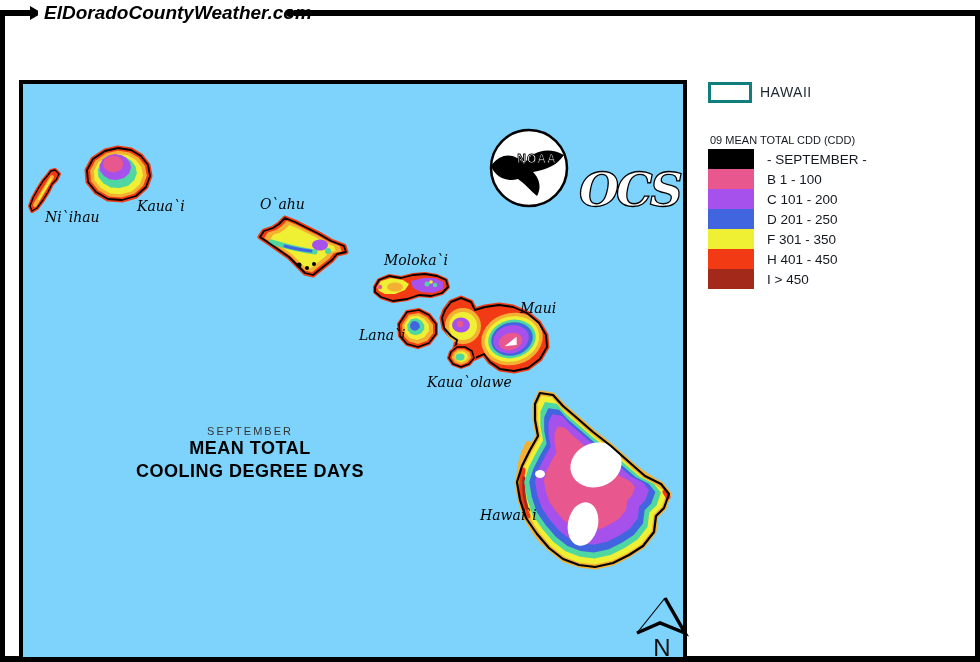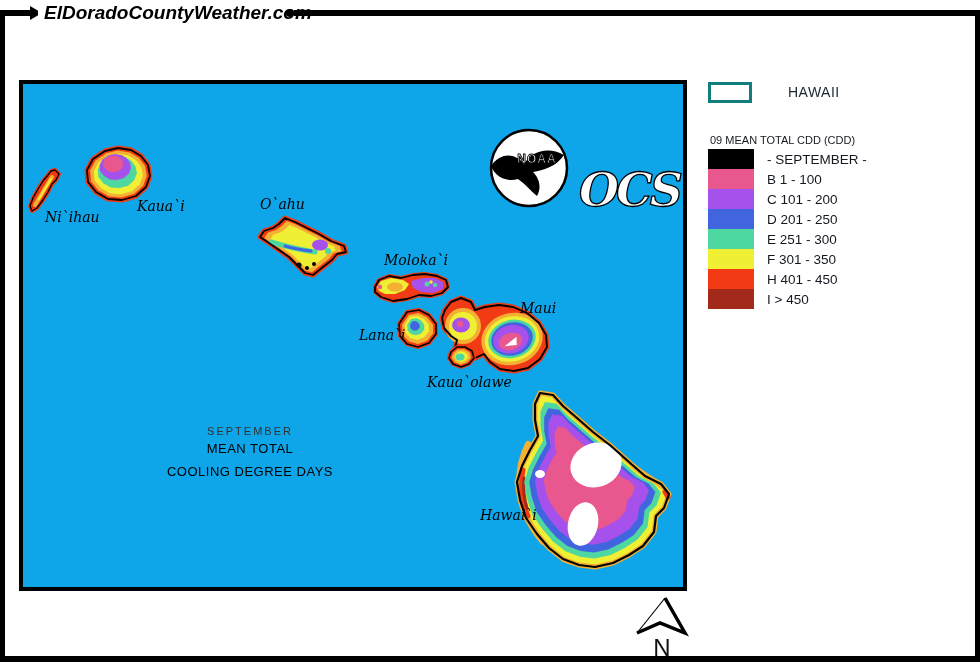--- a/index.html
+++ b/index.html
@@ -14,45 +14,45 @@
   #frame-top-dot{position:absolute;left:286px;top:9px;width:8px;height:8px;background:#000;border-radius:50%;}
   #frame-top-right{left:294px;top:10px;width:686px;height:6px;}
   #frame-left{left:0;top:10px;width:5px;height:652px;}
   #frame-right{left:975px;top:10px;width:5px;height:652px;}
   #frame-bottom{left:0;top:656px;width:980px;height:6px;}
 
   #site-title{position:absolute;left:38px;top:2px;font-size:19px;font-weight:bold;
       font-style:italic;letter-spacing:0px;color:#000;background:#fff;padding:0 6px;}
 
   
-  #map-box{position:absolute;left:19px;top:80px;width:668px;height:511px;
-      border:4px solid #000;box-sizing:border-box;background:#0ea5e9;}
+  #map-box{position:absolute;left:19px;top:80px;width:668px;height:581px;
+      border:4px solid #000;box-sizing:border-box;background:#7dd3fc;}
   #map-inner{position:absolute;left:0;top:0;width:660px;height:503px;}
   #map-svg{position:absolute;left:0;top:0;}
 
   .island-label{position:absolute;font-family:"DejaVu Serif","Liberation Serif",serif;
       font-style:italic;font-size:14px;color:#000;white-space:nowrap;}
   #lbl-niihau{left:22px;top:125px;}
   #lbl-kauai{left:114px;top:114px;}
   #lbl-oahu{left:237px;top:112px;}
   #lbl-molokai{left:361px;top:168px;}
   #lbl-lanai{left:336px;top:243px;}
   #lbl-maui{left:497px;top:216px;}
   #lbl-kahoolawe{left:404px;top:290px;}
   #lbl-hawaii{left:457px;top:423px;}
 
   #map-caption{position:absolute;left:95px;top:341px;width:264px;text-align:center;}
   #map-caption .cap1{font-size:11px;letter-spacing:2px;color:#333;}
-  #map-caption .cap2,#map-caption .cap3{font-size:13px;font-weight:normal;color:#000;
+  #map-caption .cap2,#map-caption .cap3{font-size:18px;font-weight:bold;color:#000;
       letter-spacing:.5px;line-height:23px;}
 
   
   #hawaii-swatch{position:absolute;left:708px;top:82px;width:38px;height:15px;
       border:3px solid #0F7E7C;background:#fff;}
-  #hawaii-label{position:absolute;left:760px;top:84px;font-size:14px;letter-spacing:.5px;color:#1c2630;margin-left:28px;}
+  #hawaii-label{position:absolute;left:760px;top:84px;font-size:14px;letter-spacing:.5px;color:#1c2630;}
   #legend-title{position:absolute;left:710px;top:134px;font-size:11px;color:#14181f;}
   #legend-rows{position:absolute;left:708px;top:149px;}
   .legend-row{display:flex;align-items:center;height:20px;}
   .legend-swatch{width:46px;height:20px;flex:0 0 46px;}
   .legend-label{margin-left:13px;font-size:13.5px;color:#14181f;white-space:nowrap;}
 
   
   #north-arrow{position:absolute;left:630px;top:592px;width:80px;height:70px;}
 </style>
 </head>
@@ -218,24 +218,20 @@
       </div>
       <div class="legend-row">
         <span class="legend-swatch" style="background: rgb(166, 81, 236);"></span>
         <span class="legend-label">C 101 - 200</span>
       </div>
       <div class="legend-row">
         <span class="legend-swatch" style="background: rgb(65, 100, 223);"></span>
         <span class="legend-label">D 201 - 250</span>
       </div>
       <div class="legend-row">
-        <span class="legend-swatch" style="background: rgb(79, 215, 161);"></span>
-        <span class="legend-label">E 251 - 300</span>
-      </div>
-      <div class="legend-row">
         <span class="legend-swatch" style="background: rgb(239, 239, 51);"></span>
         <span class="legend-label">F 301 - 350</span>
       </div>
       <div class="legend-row">
         <span class="legend-swatch" style="background: rgb(242, 58, 20);"></span>
         <span class="legend-label">H 401 - 450</span>
       </div>
       <div class="legend-row">
         <span class="legend-swatch" style="background: rgb(163, 42, 27);"></span>
         <span class="legend-label">I &gt; 450</span>

